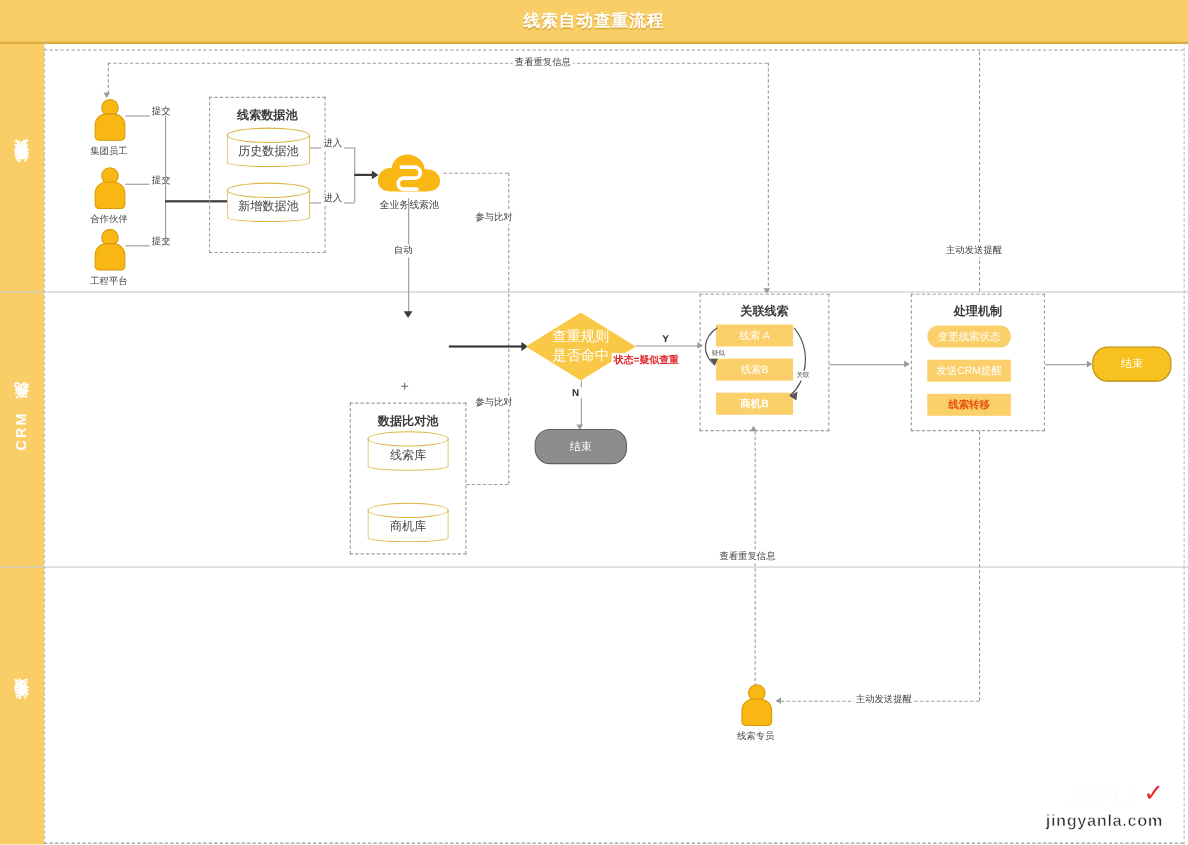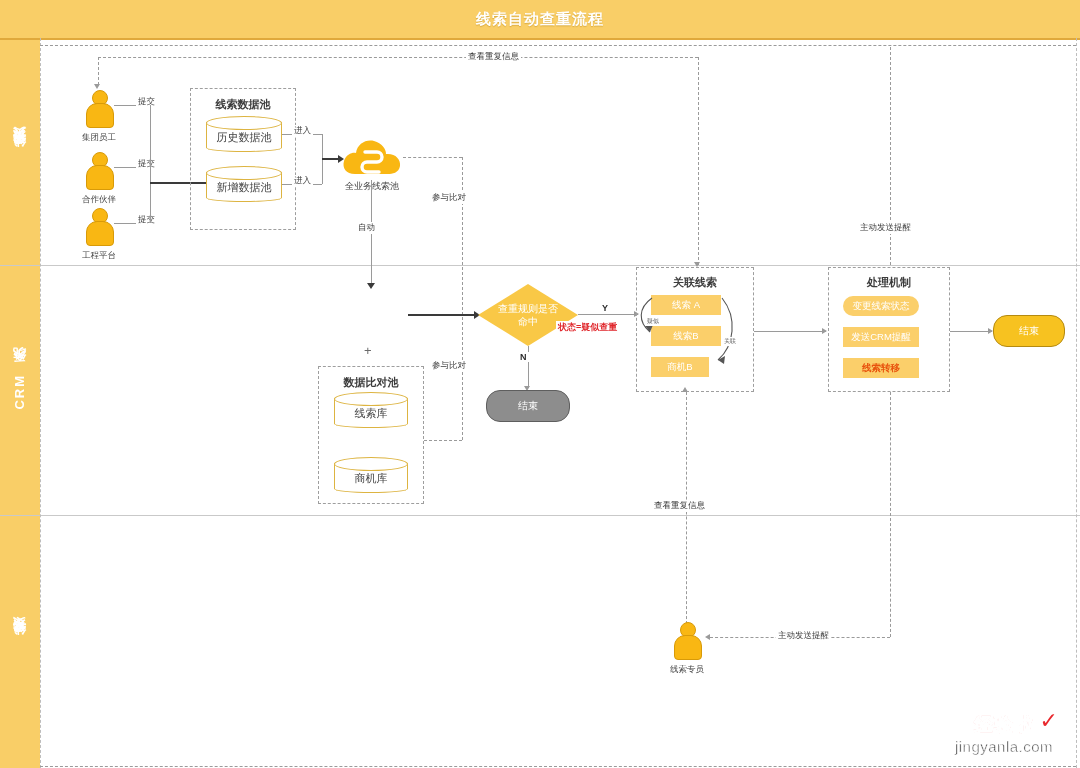--- a/index.html
+++ b/index.html
@@ -40,21 +40,21 @@
   .term{position:absolute;border-radius:14px;box-sizing:border-box;
     display:flex;align-items:center;justify-content:center;
     font-size:10px;color:#ffffff;}
   .term.grey{background:#8d8d8d;border:1px solid #5e5e5e;}
   .term.gold{background:#f7c220;border:1px solid #b58a10;}
 
   .diamond{position:absolute;}
   .diamond .shape{position:absolute;inset:0;background:#f9c846;
     clip-path:polygon(50% 0,100% 50%,50% 100%,0 50%);}
   .diamond .lbl{position:absolute;inset:0;display:flex;align-items:center;
-    justify-content:center;color:#ffffff;font-size:10px;text-align:center;
+    justify-content:center;color:#ffffff;font-size:13px;text-align:center;
     line-height:1.3;}
 
   
   .cyl{position:absolute;}
   .cyl .body{position:absolute;left:0;right:0;top:6px;bottom:0;
     border-left:1px solid #ddb441;border-right:1px solid #ddb441;
     border-bottom:1px solid #ddb441;border-radius:0 0 50% 50%/0 0 14% 14%;background:#fff;}
   .cyl .top{position:absolute;left:0;right:0;top:0;height:12px;
     border:1px solid #ddb441;border-radius:50%;background:#fff;}
   .cyl .cl{position:absolute;left:0;right:0;top:40%;text-align:center;
@@ -97,21 +97,21 @@
   .elbl.red{color:#e0262b;font-weight:bold;font-size:9px;}
   .elbl.tiny{font-size:6px;color:#555;}
   .elbl.yn{font-size:9px;color:#2b2b2b;font-weight:bold;background:#fff;}
   .plus{position:absolute;font-size:13px;color:#6a6a6a;}
 
   
   .wm{position:absolute;right:8px;bottom:6px;width:136px;height:58px;
     display:flex;flex-direction:column;align-items:center;justify-content:center;}
   .wm .l1{font-size:19px;font-weight:bold;color:#e9282d;
     -webkit-text-stroke:1px #ffffff;letter-spacing:1px;}
-  .wm .l2{font-size:15px;font-weight:normal;color:#2c2c2c;
+  .wm .l2{font-size:15px;font-weight:bold;color:#2c2c2c;
     -webkit-text-stroke:.6px #ffffff;letter-spacing:.5px;}
   .wm .chk{position:absolute;right:14px;top:4px;font-size:22px;color:#e9282d;font-weight:bold;}
 </style>
 </head>
 <body>
 
 <div id="canvas">
 
   <div class="title-bar">
     <div class="t">线索自动查重流程</div>
@@ -241,21 +241,21 @@
   <div class="ln h" style="left:578px;top:314px;width:60px;"></div>
   <div class="elbl yn" style="left:600px;top:303px;">Y</div>
   <div class="elbl red" style="left:556px;top:321px;text-align:center;">状态=疑似查重</div>
   <div class="arw rg" style="left:634px;top:311px;"></div>
 
   <div class="grp" style="left:636px;top:267px;width:118px;height:125px;">
     <div class="grp-title" style="top:7px;">关联线索</div>
   </div>
   <div class="chip" style="left:651px;top:295px;width:70px;height:20px;">线索 A</div>
   <div class="chip" style="left:651px;top:326px;width:70px;height:20px;">线索B</div>
-  <div class="chip" style="left:651px;top:357px;width:58px;height:20px;">商机B</div>
+  <div class="chip" style="left:651px;top:357px;width:70px;height:20px;font-weight:bold;">商机B</div>
 
   <svg class="abs" style="left:630px;top:290px;" width="110" height="92" viewBox="0 0 110 92">
     <path d="M22 8 C8 18 8 32 20 42" fill="none" stroke="#555" stroke-width="1.1"></path>
     <polygon points="20,42 15,36 23,35" fill="#555"></polygon>
     <path d="M92 8 C108 28 104 56 88 70" fill="none" stroke="#555" stroke-width="1.1"></path>
     <polygon points="88,70 95,66 94,74" fill="#555"></polygon>
   </svg>
   <div class="elbl tiny" style="left:645px;top:317px;">疑似</div>
   <div class="elbl tiny" style="left:722px;top:337px;">关联</div>
 

